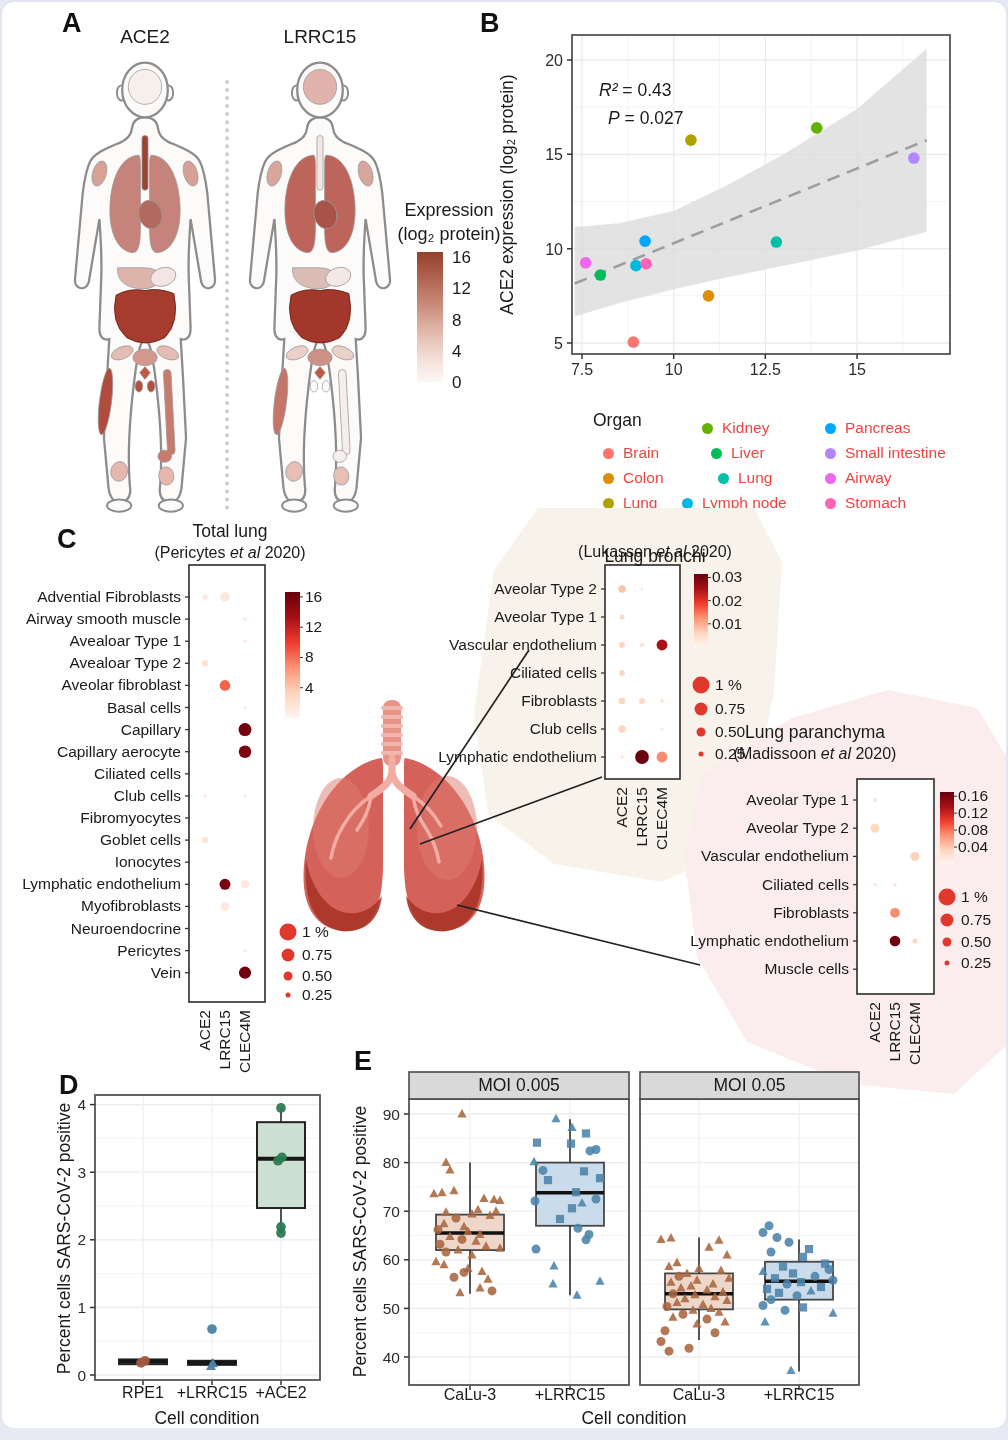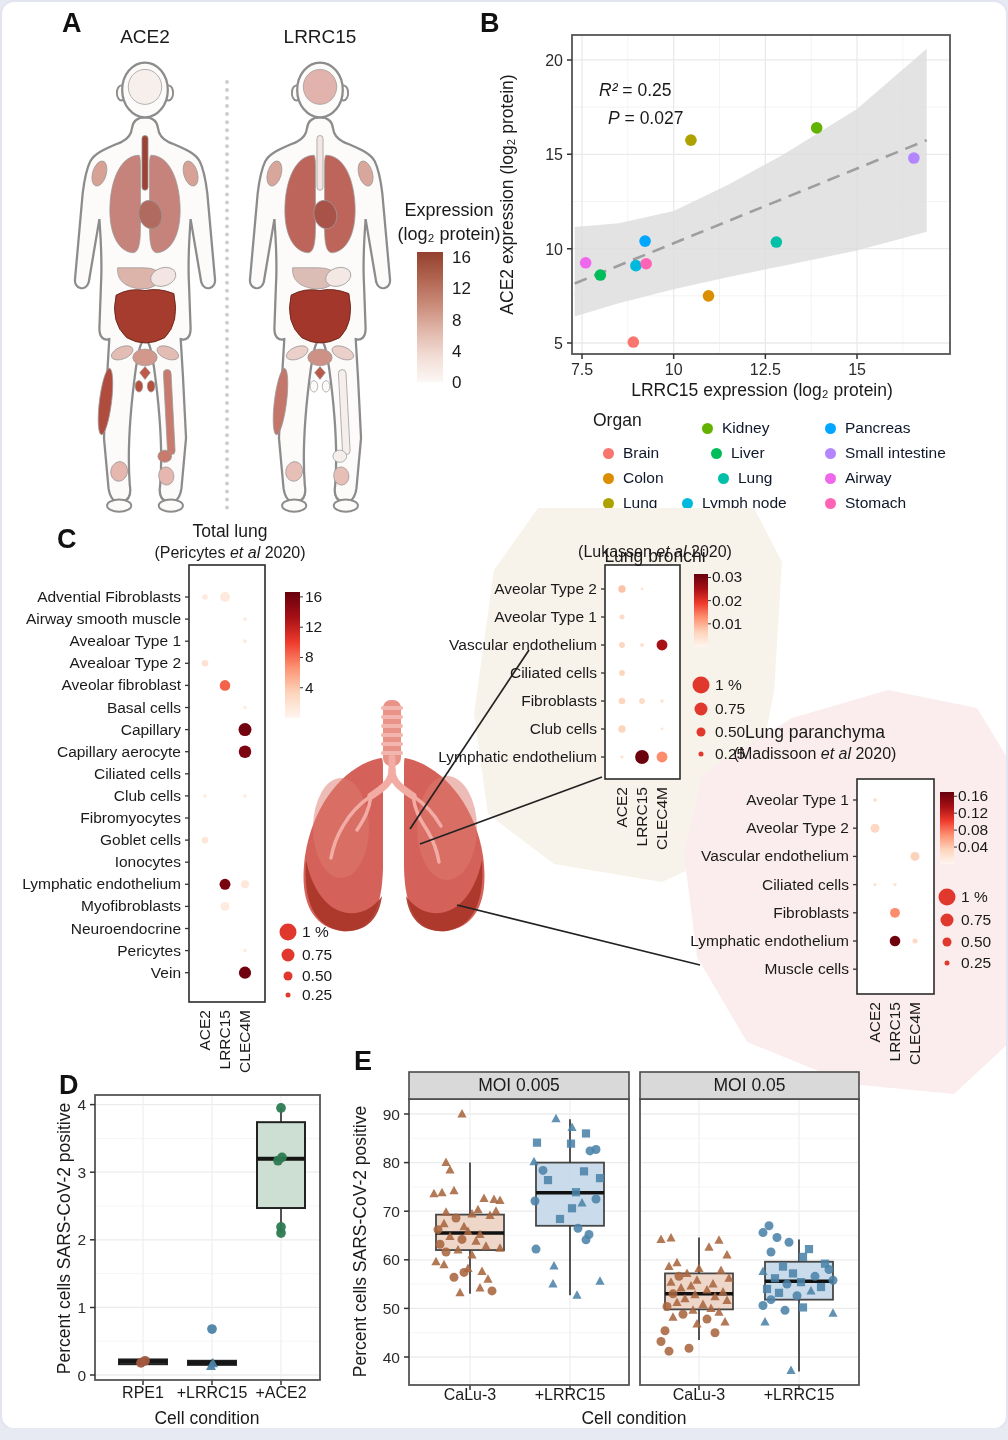--- a/index.html
+++ b/index.html
@@ -12,21 +12,21 @@
   .cbarA{position:absolute;left:415px;top:250px;width:26px;height:130px;background:linear-gradient(to bottom,#94402E,#B06450,#C98A78,#E0B6A9,#F2DDD5,#FCF7F5);}
   .cbarA-tick{position:absolute;left:450px;font-size:17px;color:#1a1a1a;}
   .anno{position:absolute;font-size:17.5px;color:#1a1a1a;}
   .anno i{font-style:italic;}
   .ax-title{position:absolute;font-size:17.5px;color:#1a1a1a;text-align:center;}
   .rot{transform:rotate(-90deg);}
   .plot-title{position:absolute;font-size:17.5px;color:#1a1a1a;text-align:center;width:200px;}
   .plot-cite{position:absolute;font-size:16px;color:#1a1a1a;text-align:center;width:220px;}
   .plot-cite i{font-style:italic;}
   .legend-title{position:absolute;font-size:17.5px;color:#1a1a1a;}
-  .leg-item{position:absolute;font-size:15.5px;color:#0f172a;white-space:nowrap;display:flex;align-items:center;}
+  .leg-item{position:absolute;font-size:15.5px;color:#ef4444;white-space:nowrap;display:flex;align-items:center;}
   .leg-dot{display:inline-block;width:11px;height:11px;border-radius:50%;margin-right:9px;}
   .divider{position:absolute;left:223px;top:78px;height:430px;border-left:4px dotted #CDCDCD;}
   .bottom-strip{position:absolute;left:0;top:1428px;width:1008px;height:12px;background:#E7E9F3;}
 </style>
 </head>
 <body>
 
 <div class="page">
 
   <div class="panel-letter" style="left:60px;top:6px">A</div>
@@ -148,24 +148,23 @@
         <line x1="580" y1="352" x2="580" y2="357" stroke="#333" stroke-width="1.5"></line>
         <text x="580" y="373" font-size="16" fill="#2b2b2b" text-anchor="middle">7.5</text>
         <line x1="671.675" y1="352" x2="671.675" y2="357" stroke="#333" stroke-width="1.5"></line>
         <text x="671.675" y="373" font-size="16" fill="#2b2b2b" text-anchor="middle">10</text>
         <line x1="763.35" y1="352" x2="763.35" y2="357" stroke="#333" stroke-width="1.5"></line>
         <text x="763.35" y="373" font-size="16" fill="#2b2b2b" text-anchor="middle">12.5</text>
         <line x1="855.0250000000001" y1="352" x2="855.0250000000001" y2="357" stroke="#333" stroke-width="1.5"></line>
         <text x="855.0250000000001" y="373" font-size="16" fill="#2b2b2b" text-anchor="middle">15</text>
       </g>
     </svg>
-  <div class="anno" style="left:597px;top:78px"><i>R²</i><span> = 0.25</span></div>
+  <div class="anno" style="left:597px;top:78px"><i>R²</i><span> = 0.43</span></div>
   <div class="anno" style="left:606px;top:106px"><i>P</i><span> = 0.027</span></div>
   <div class="ax-title rot" style="left:340px;top:182px;width:330px">ACE2 expression (log₂ protein)</div>
-  <div class="ax-title" style="left:570px;top:378px;width:380px">LRRC15 expression (log₂ protein)</div>
   <div class="legend-title" style="left:591px;top:408px">Organ</div>
   <div id="legend-b">
       <div class="leg-item" style="left: 601px; top: 442px;">
         <span class="leg-dot" style="background: rgb(248, 118, 109);"></span>
         <span>Brain</span>
       </div>
       <div class="leg-item" style="left: 601px; top: 467px;">
         <span class="leg-dot" style="background: rgb(219, 142, 0);"></span>
         <span>Colon</span>
       </div>

